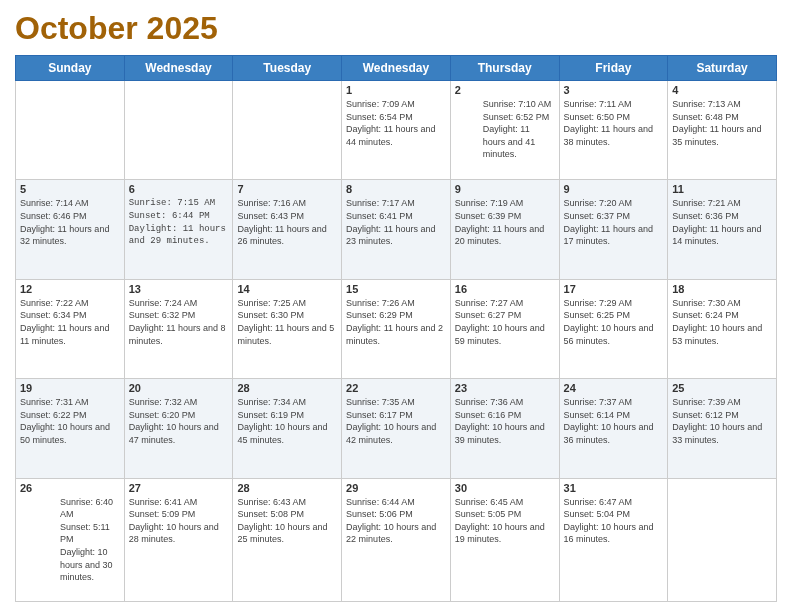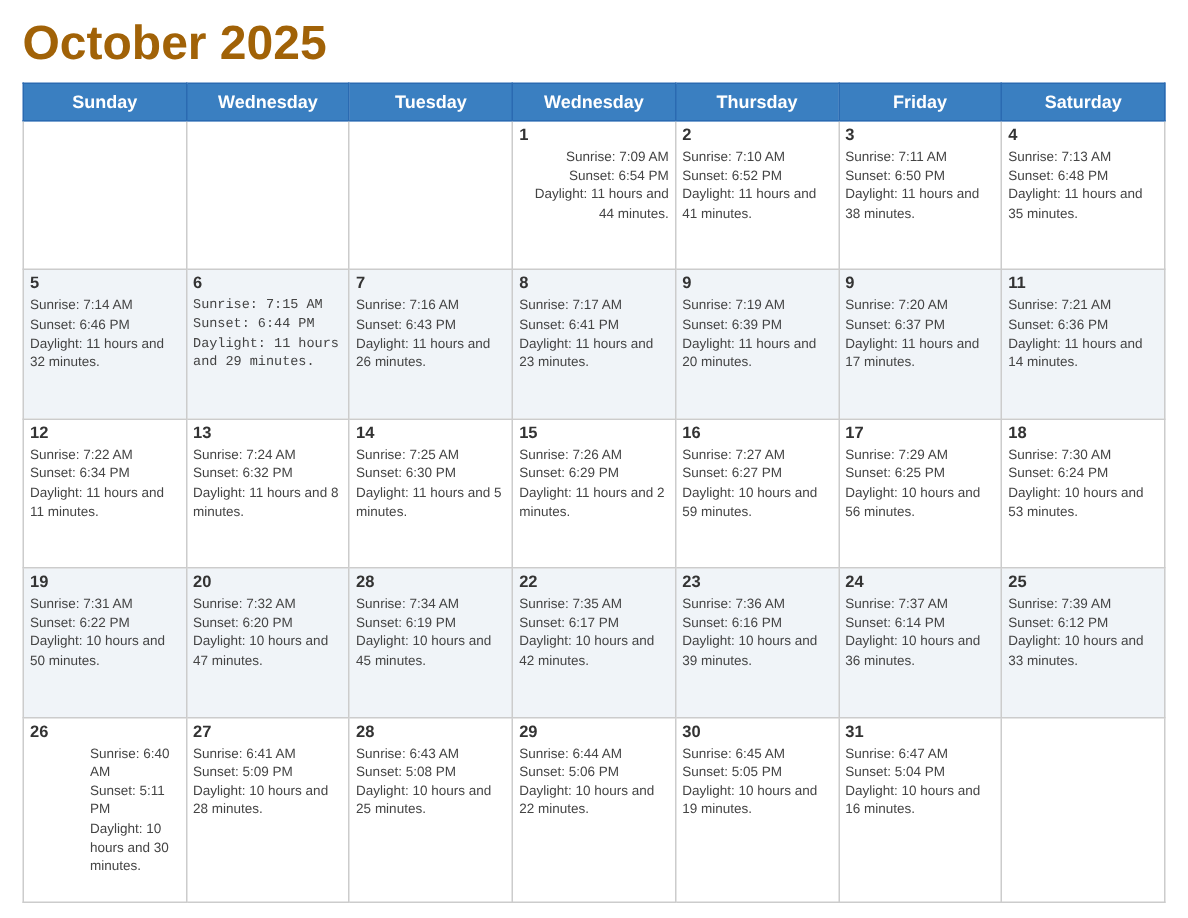--- a/index.html
+++ b/index.html
@@ -127,27 +127,27 @@
           <th>Saturday</th>
         </tr>
     </thead>
     <tbody id="calendar-body">
     <tr class="row-white">
           <td class="empty-cell"></td>
           <td class="empty-cell"></td>
           <td class="empty-cell"></td>
           <td>
             <div class="day-number">1</div>
-            <div class="day-info" style="white-space: pre-line; text-align: right;">Sunrise: 7:09 AM
+            <div class="day-info" style="white-space: pre-line;">Sunrise: 7:09 AM
 Sunset: 6:54 PM
 Daylight: 11 hours and 44 minutes.</div>
           </td>
           <td>
             <div class="day-number">2</div>
-            <div class="day-info" style="white-space: pre-line;">Sunrise: 7:10 AM
+            <div class="day-info" style="white-space: pre-line; margin-left: 28px;">Sunrise: 7:10 AM
 Sunset: 6:52 PM
 Daylight: 11 hours and 41 minutes.</div>
           </td>
           <td>
             <div class="day-number">3</div>
             <div class="day-info" style="white-space: pre-line;">Sunrise: 7:11 AM
 Sunset: 6:50 PM
 Daylight: 11 hours and 38 minutes.</div>
           </td>
           <td>

